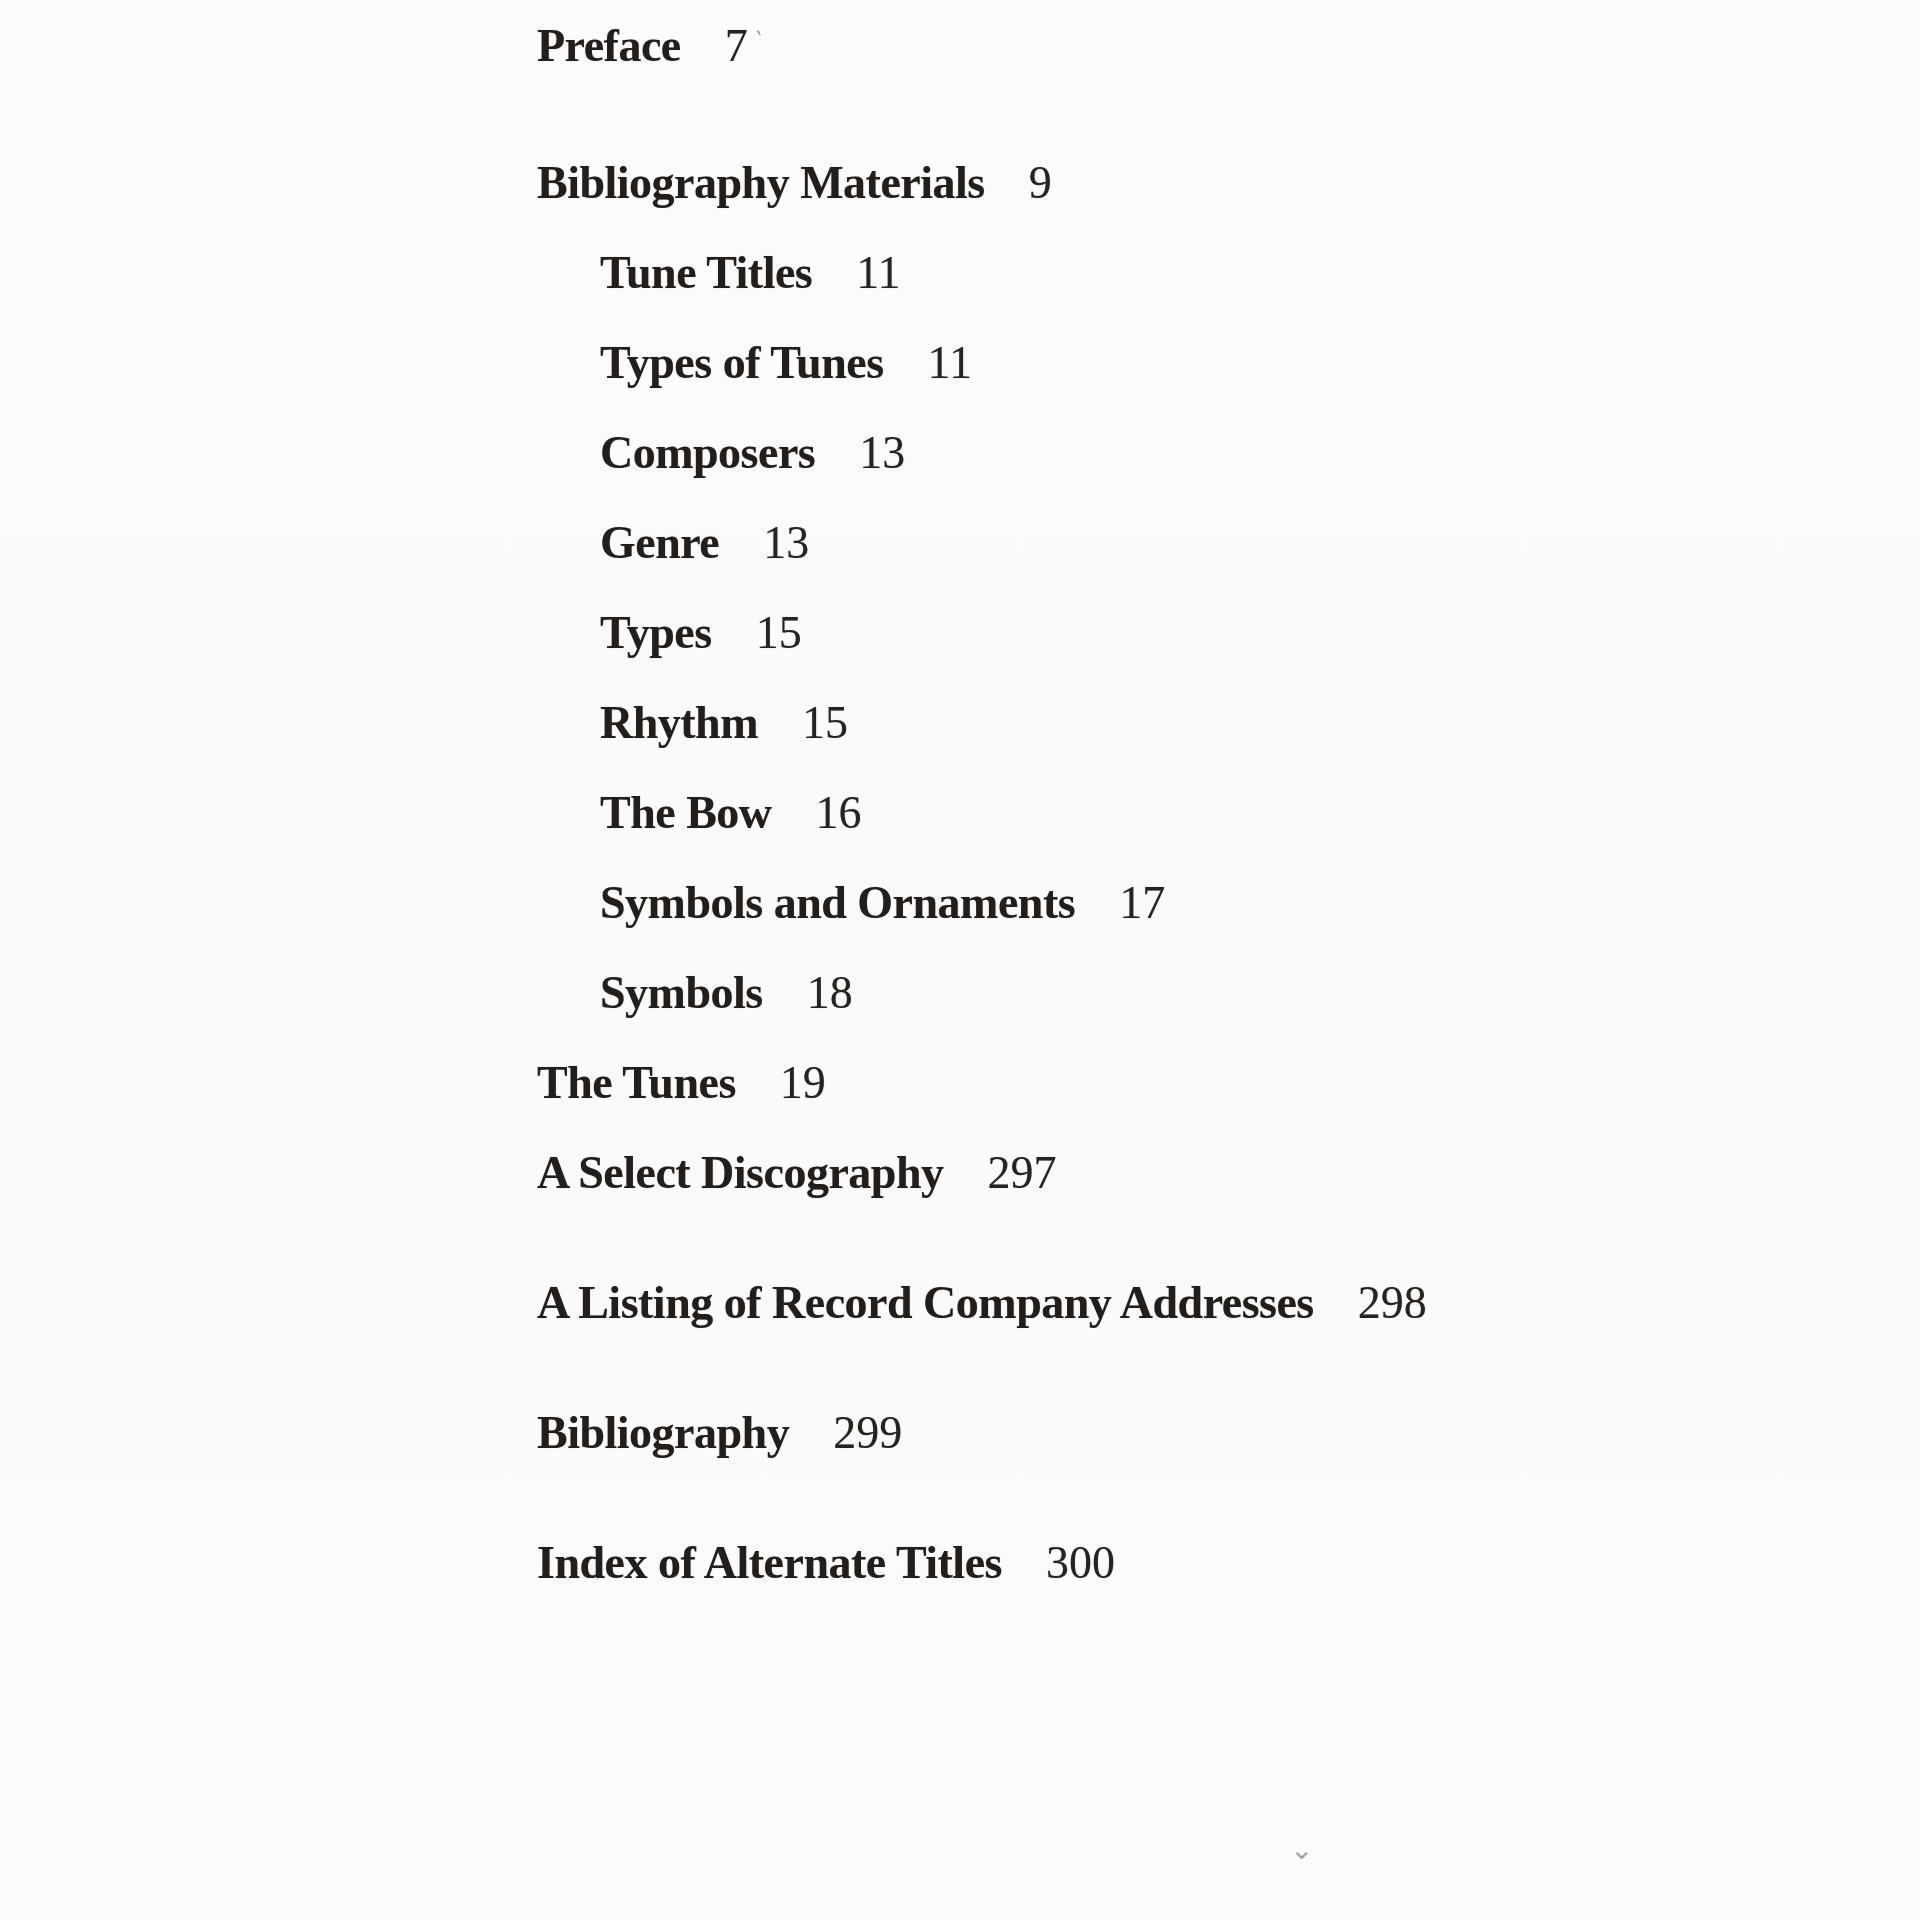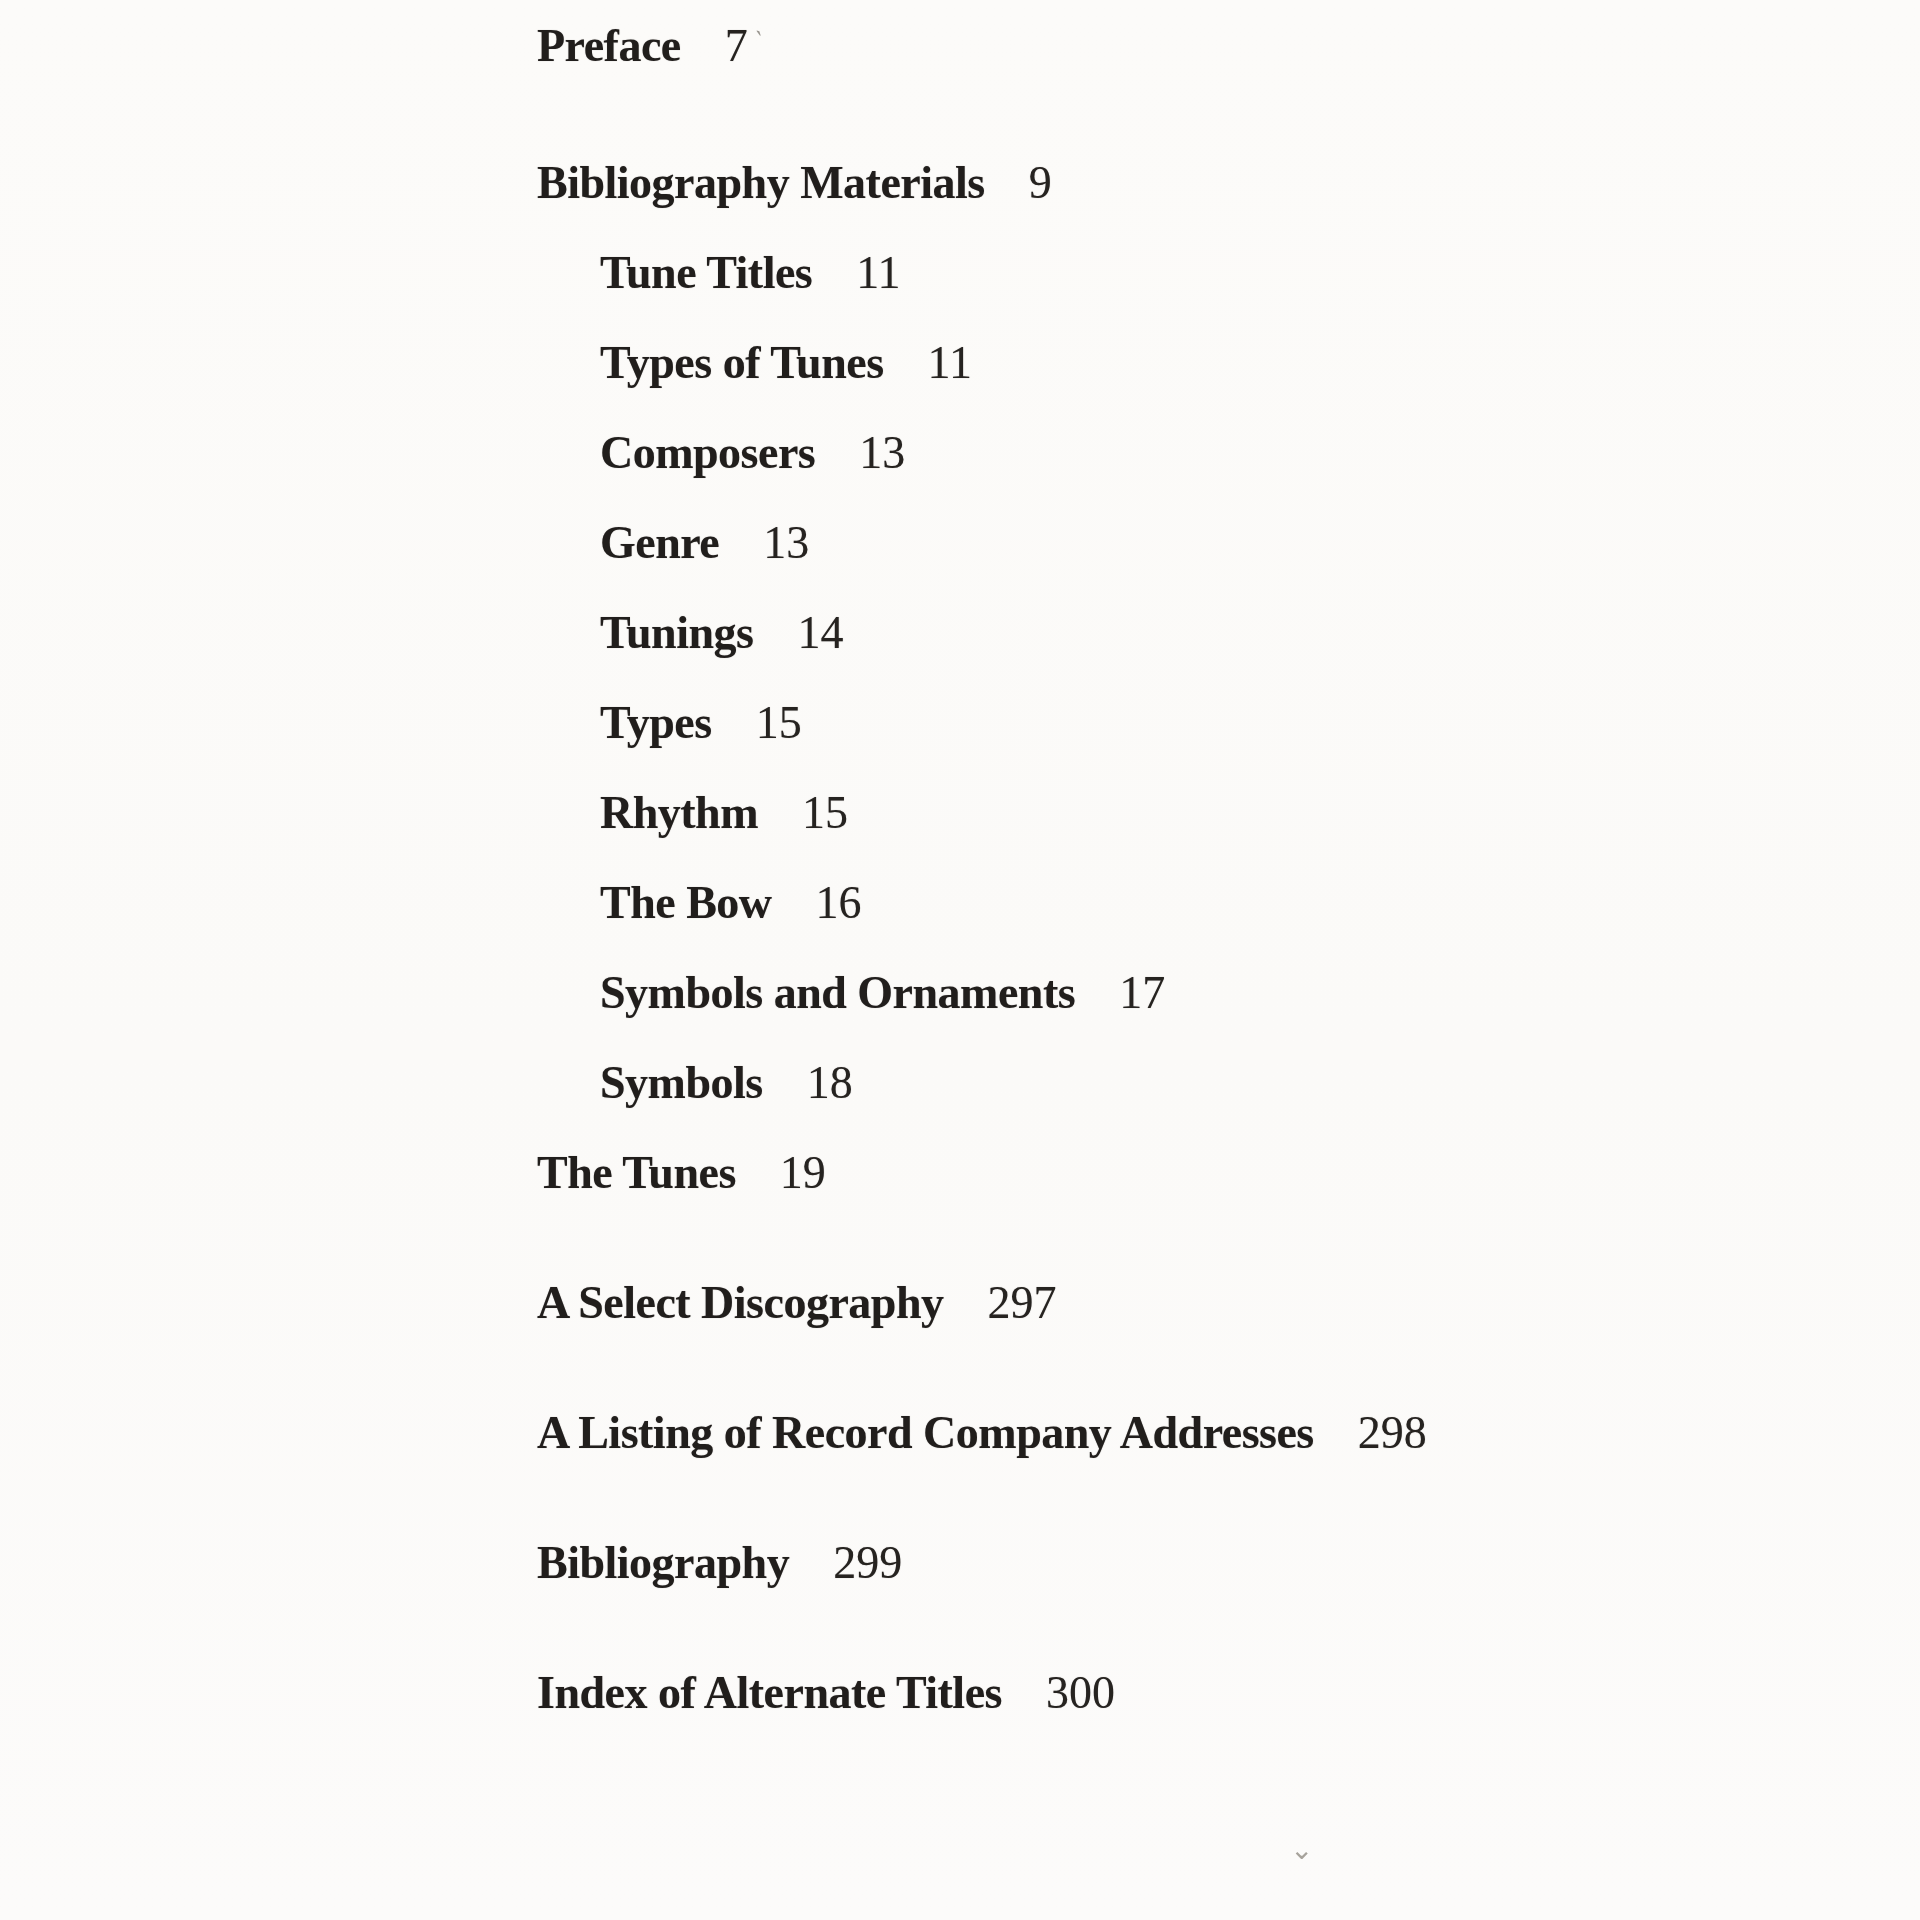--- a/index.html
+++ b/index.html
@@ -75,21 +75,20 @@
 <body>
 
 <div class="page">
   <div class="toc">
       <div class="entry level-0"><span class="label">Preface</span><span class="pagenum">7</span></div>
       <div class="entry level-0"><span class="label">Bibliography Materials</span><span class="pagenum">9</span></div>
       <div class="entry level-1"><span class="label">Tune Titles</span><span class="pagenum">11</span></div>
       <div class="entry level-1"><span class="label">Types of Tunes</span><span class="pagenum">11</span></div>
       <div class="entry level-1"><span class="label">Composers</span><span class="pagenum">13</span></div>
       <div class="entry level-1"><span class="label">Genre</span><span class="pagenum">13</span></div>
-      <div class="entry level-1"><span class="label">Tunings</span><span class="pagenum">14</span></div>
       <div class="entry level-1"><span class="label">Types</span><span class="pagenum">15</span></div>
       <div class="entry level-1"><span class="label">Rhythm</span><span class="pagenum">15</span></div>
       <div class="entry level-1"><span class="label">The Bow</span><span class="pagenum">16</span></div>
       <div class="entry level-1"><span class="label">Symbols and Ornaments</span><span class="pagenum">17</span></div>
       <div class="entry level-1"><span class="label">Symbols</span><span class="pagenum">18</span></div>
       <div class="entry level-0"><span class="label">The Tunes</span><span class="pagenum">19</span></div>
       <div class="entry level-0"><span class="label">A Select Discography</span><span class="pagenum">297</span></div>
       <div class="entry level-0"><span class="label">A Listing of Record Company Addresses</span><span class="pagenum">298</span></div>
       <div class="entry level-0"><span class="label">Bibliography</span><span class="pagenum">299</span></div>
       <div class="entry level-0"><span class="label">Index of Alternate Titles</span><span class="pagenum">300</span></div>

